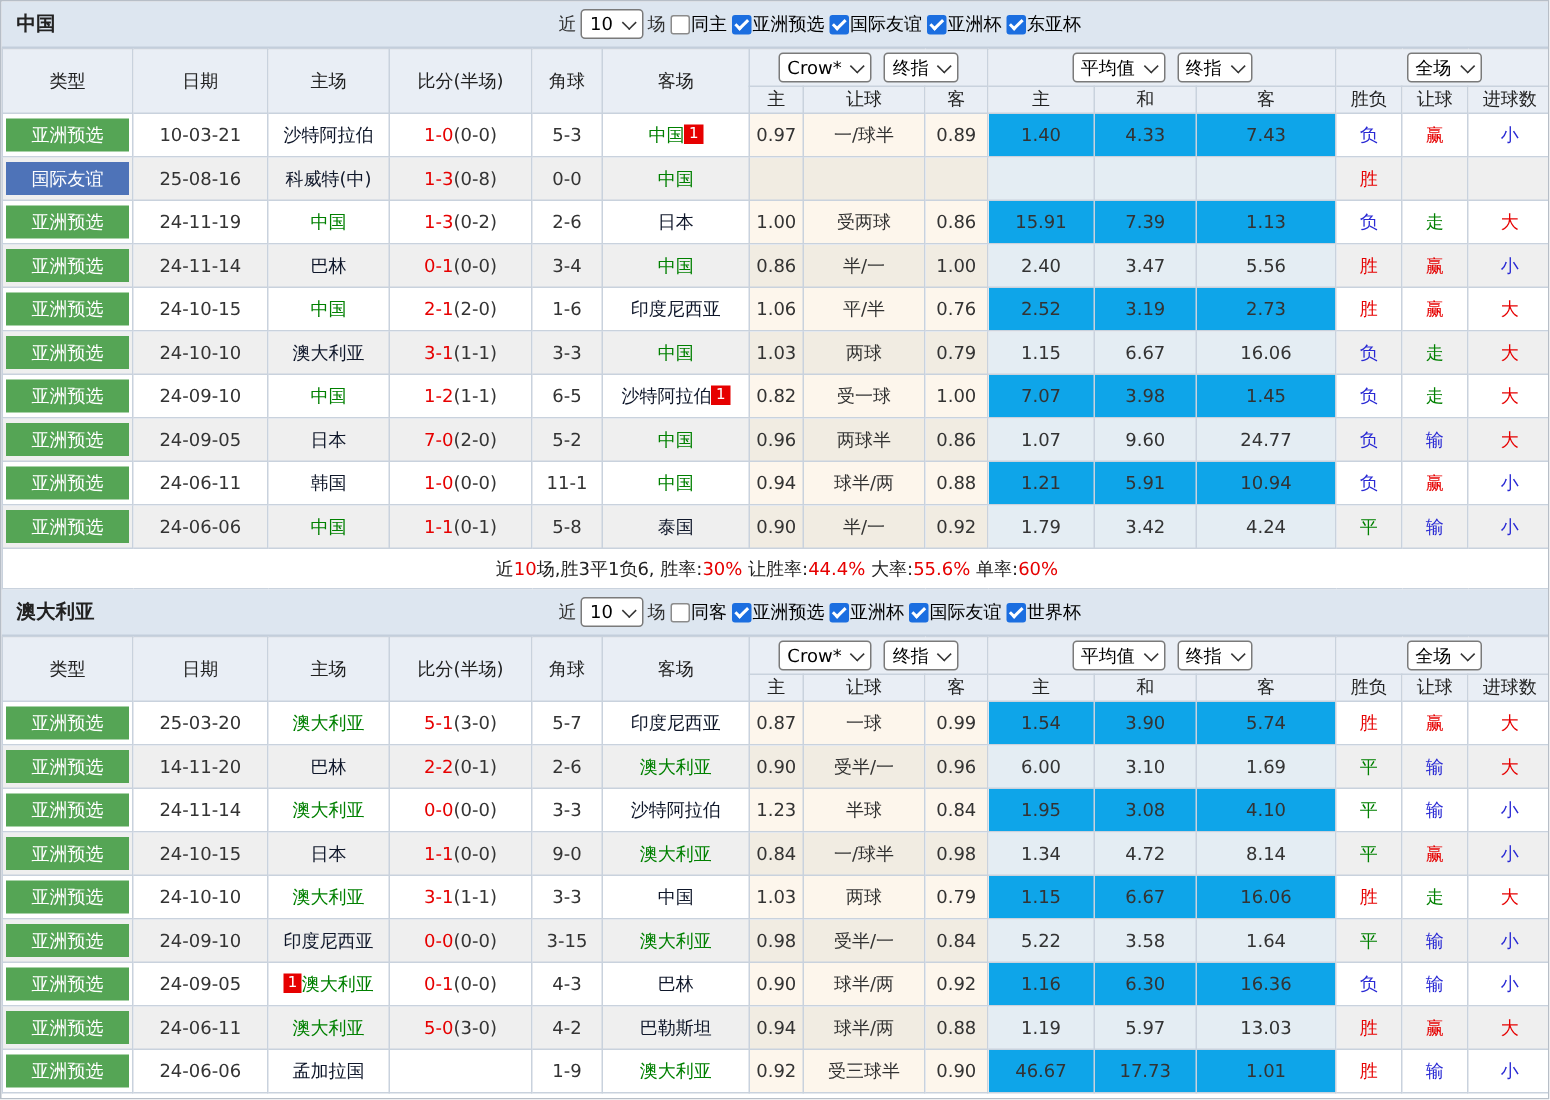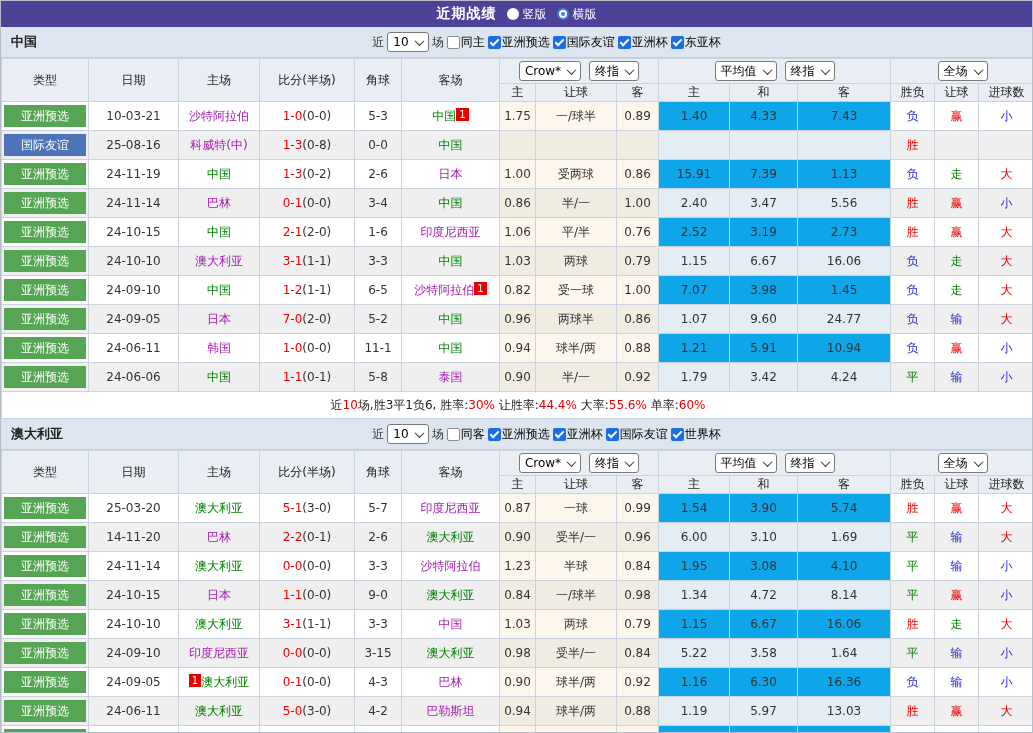--- a/index.html
+++ b/index.html
@@ -38,41 +38,30 @@
   tr.even td.avg{background:#e4edf3;}
   td.league-td{padding:1px;}
   .league-badge{margin:1px;height:22px;line-height:22px;color:#fff;font-size:12px;}
   .league-green{background:#55a555;}
   .league-blue{background:#4e73b8;}
   .c-red{color:#e60000;}
   .c-blue{color:#2a2ad4;}
   .c-green{color:#008000;}
   .c-dark{color:#333;}
   .team-green{color:#008000;}
-  .team-black{color:#a21caf;}
+  .team-black{color:#0f172a;}
   .badge{display:inline-block;background:#e60000;color:#fff;font-size:10px;line-height:13px;height:13px;padding:0 3px;vertical-align:2px;}
   td.sumrow{height:26px;background:#fff;font-size:12px;color:#222;}
   td.sumrow .red{color:#e60000;}
   .dd-wrap{display:flex;align-items:center;justify-content:center;gap:8px;}
 </style>
 </head>
 <body>
 
 <div class="page">
-  <div class="topbar">
-    <span class="title">近期战绩</span>
-    <span class="radio-opt">
-      <span class="rd off"></span>
-      <span>竖版</span>
-    </span>
-    <span class="radio-opt">
-      <span class="rd on"></span>
-      <span>横版</span>
-    </span>
-  </div>
   <div id="sections">
       <div class="filterbar">
         <span class="team">中国</span>
         <span class="controls">
           <span>近</span>
           <span class="sel">
             <span>10</span>
             <span class="chev"></span>
           </span>
           <span>场</span>
@@ -172,21 +161,21 @@
         <tbody>
           <tr class="odd">
             <td class="league-td">
               <div class="league-badge league-green">亚洲预选</div>
             </td>
             <td class="c-dark">10-03-21</td>
             <td><span class="team-black">沙特阿拉伯</span></td>
             <td><span class="c-red">1-0</span><span class="c-dark">(0-0)</span></td>
             <td class="c-dark">5-3</td>
             <td><span class="team-green">中国</span><span class="badge">1</span></td>
-            <td class="odds c-dark">1.75</td>
+            <td class="odds c-dark">0.97</td>
             <td class="odds c-dark">一/球半</td>
             <td class="odds c-dark">0.89</td>
             <td class="avg c-dark">1.40</td>
             <td class="avg c-dark">4.33</td>
             <td class="avg c-dark">7.43</td>
             <td class="c-blue">负</td>
             <td class="c-red">赢</td>
             <td class="c-blue">小</td>
           </tr>
           <tr class="even">

